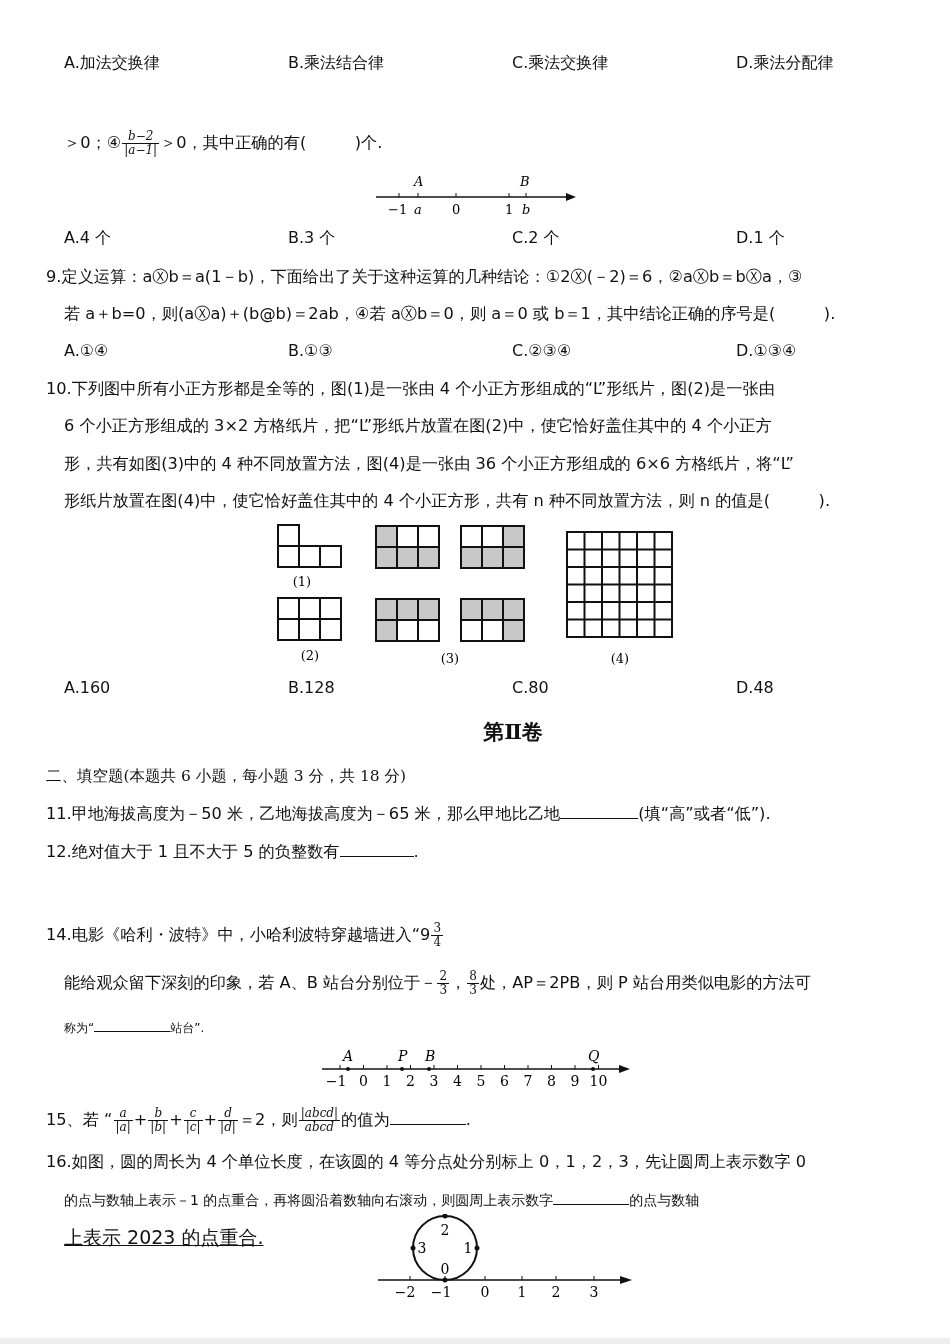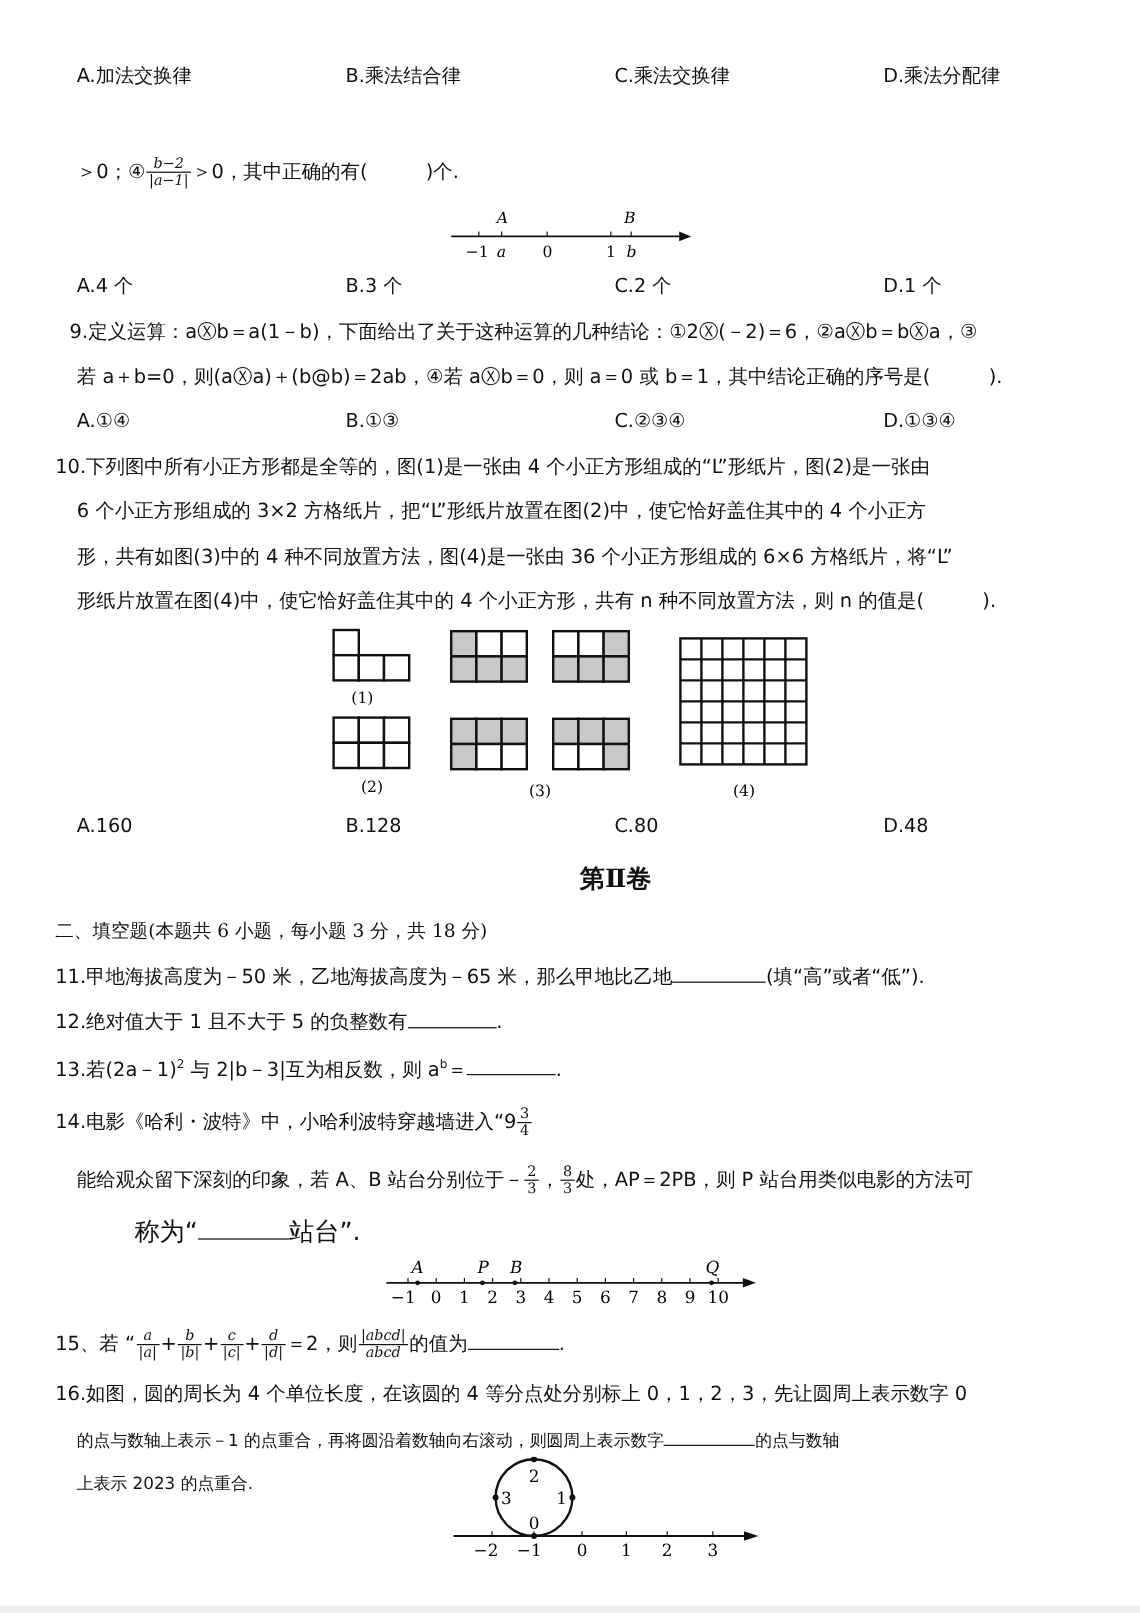--- a/index.html
+++ b/index.html
@@ -50,21 +50,21 @@
     <text x="152" y="44" font-size="13" font-style="italic">b</text>
   </svg>
 
   <div>
     <span class="opt" style="left:64px;top:228px;">A.4 个</span>
     <span class="opt" style="left:288px;top:228px;">B.3 个</span>
     <span class="opt" style="left:512px;top:228px;">C.2 个</span>
     <span class="opt" style="left:736px;top:228px;">D.1 个</span>
   </div>
 
-  <div class="line" style="left:46px;top:266px;font-size:16.2px;margin-left:12px;">9.定义运算：aⓍb＝a(1－b)，下面给出了关于这种运算的几种结论：①2Ⓧ(－2)＝6，②aⓍb＝bⓍa，③</div>
+  <div class="line" style="left:46px;top:266px;font-size:16.2px;">9.定义运算：aⓍb＝a(1－b)，下面给出了关于这种运算的几种结论：①2Ⓧ(－2)＝6，②aⓍb＝bⓍa，③</div>
   <div class="line" style="left:64px;top:303px;font-size:16.2px;">若 a＋b=0，则(aⓍa)＋(b@b)＝2ab，④若 aⓍb＝0，则 a＝0 或 b＝1，其中结论正确的序号是(　　　).</div>
   <div>
     <span class="opt" style="left:64px;top:341px;">A.①④</span>
     <span class="opt" style="left:288px;top:341px;">B.①③</span>
     <span class="opt" style="left:512px;top:341px;">C.②③④</span>
     <span class="opt" style="left:736px;top:341px;">D.①③④</span>
   </div>
 
   <div class="line" style="left:46px;top:378px;font-size:16.2px;">10.下列图中所有小正方形都是全等的，图(1)是一张由 4 个小正方形组成的“L”形纸片，图(2)是一张由</div>
   <div class="line" style="left:64px;top:415px;font-size:16.2px;">6 个小正方形组成的 3×2 方格纸片，把“L”形纸片放置在图(2)中，使它恰好盖住其中的 4 个小正方</div>
@@ -152,31 +152,28 @@
   <div class="line" style="left:46px;top:765px;font-size:15.5px;font-family:'DejaVu Serif',serif;">二、填空题(本题共 6 小题，每小题 3 分，共 18 分)</div>
 
   <div class="line" style="left:46px;top:802px;font-size:16.2px;">
     <span>11.甲地海拔高度为－50 米，乙地海拔高度为－65 米，那么甲地比乙地</span><span class="blank" style="width:78px;"></span><span>(填“高”或者“低”).</span>
   </div>
 
   <div class="line" style="left:46px;top:840px;font-size:16.2px;">
     <span>12.绝对值大于 1 且不大于 5 的负整数有</span><span class="blank" style="width:74px;"></span><span>.</span>
   </div>
 
-  <div class="line" style="left:46px;top:877px;font-size:16.2px;">
-    <span>13.若(2a－1)</span><sup style="font-size:10px;">2</sup><span> 与 2|b－3|互为相反数，则 a</span><sup style="font-size:10px;">b</sup><span>＝</span><span class="blank" style="width:74px;"></span><span>.</span>
-  </div>
 
   <div class="line" style="left:46px;top:922px;font-size:16.2px;">
     <span>14.电影《哈利・波特》中，小哈利波特穿越墙进入“9</span><span class="frac"><span class="n" style="font-style:normal;">3</span><span class="d" style="font-style:normal;">4</span></span>
   </div>
   <div class="line" style="left:64px;top:970px;font-size:16.2px;">
     <span>能给观众留下深刻的印象，若 A、B 站台分别位于－</span><span class="frac"><span class="n" style="font-style:normal;">2</span><span class="d" style="font-style:normal;">3</span></span><span>，</span><span class="frac"><span class="n" style="font-style:normal;">8</span><span class="d" style="font-style:normal;">3</span></span><span>处，AP＝2PB，则 P 站台用类似电影的方法可</span>
   </div>
-  <div class="line" style="left:64px;top:1015px;font-size:21px;margin-left:48px;">
+  <div class="line" style="left:64px;top:1015px;font-size:12px;">
     <span>称为“</span><span class="blank" style="width:76px;"></span><span>站台”.</span>
   </div>
 
   <svg class="fig" style="left:318px;top:1044px;" width="320" height="48">
     <line x1="4" y1="25" x2="305" y2="25" stroke="#111" stroke-width="1.5"></line>
     <polygon points="312,25 301,21 301,29" fill="#111"></polygon>
     <g stroke="#111">
       <line x1="22" y1="21" x2="22" y2="25"></line>
         <line x1="45.5" y1="21" x2="45.5" y2="25"></line>
       <line x1="69" y1="21" x2="69" y2="25"></line>
@@ -215,21 +212,21 @@
   </svg>
 
   <div class="line" style="left:46px;top:1107px;font-size:16.2px;">
     <span>15、若 “</span><span class="frac"><span class="n">a</span><span class="d">|a|</span></span><span>+</span><span class="frac"><span class="n">b</span><span class="d">|b|</span></span><span>+</span><span class="frac"><span class="n">c</span><span class="d">|c|</span></span><span>+</span><span class="frac"><span class="n">d</span><span class="d">|d|</span></span><span>＝2，则</span><span class="frac"><span class="n">|abcd|</span><span class="d">abcd</span></span><span>的值为</span><span class="blank" style="width:76px;"></span><span>.</span>
   </div>
 
   <div class="line" style="left:46px;top:1151px;font-size:16.2px;">16.如图，圆的周长为 4 个单位长度，在该圆的 4 等分点处分别标上 0，1，2，3，先让圆周上表示数字 0</div>
   <div class="line" style="left:64px;top:1188px;font-size:14px;">
     <span>的点与数轴上表示－1 的点重合，再将圆沿着数轴向右滚动，则圆周上表示数字</span><span class="blank" style="width:76px;"></span><span>的点与数轴</span>
   </div>
-  <div class="line" style="left:64px;top:1226px;font-size:14px;">上表示 2023 的点重合.</div>
+  <div class="line" style="left:64px;top:1226px;font-size:19px;text-decoration:underline;">上表示 2023 的点重合.</div>
 
   <svg class="fig" style="left:372px;top:1214px;" width="270" height="90">
     <circle cx="73" cy="34" r="32" fill="none" stroke="#111" stroke-width="2"></circle>
     <circle cx="73" cy="2" r="2.5" fill="#111"></circle>
     <circle cx="105" cy="34" r="2.5" fill="#111"></circle>
     <circle cx="41" cy="34" r="2.5" fill="#111"></circle>
     <circle cx="73" cy="66" r="2.5" fill="#111"></circle>
     <line x1="6" y1="66" x2="252" y2="66" stroke="#111" stroke-width="1.5"></line>
     <polygon points="260,66 248,62 248,70" fill="#111"></polygon>
     <g stroke="#111">

